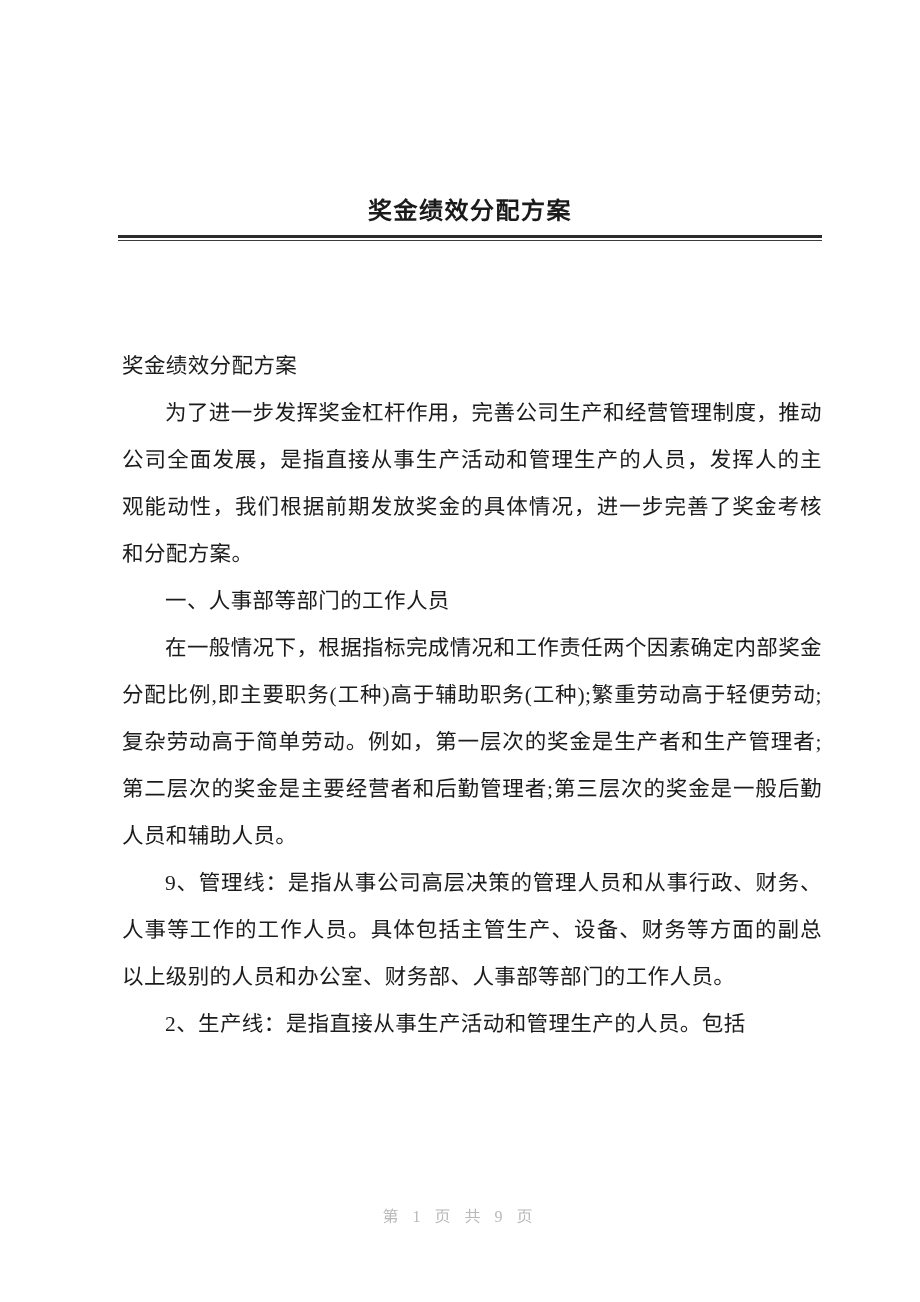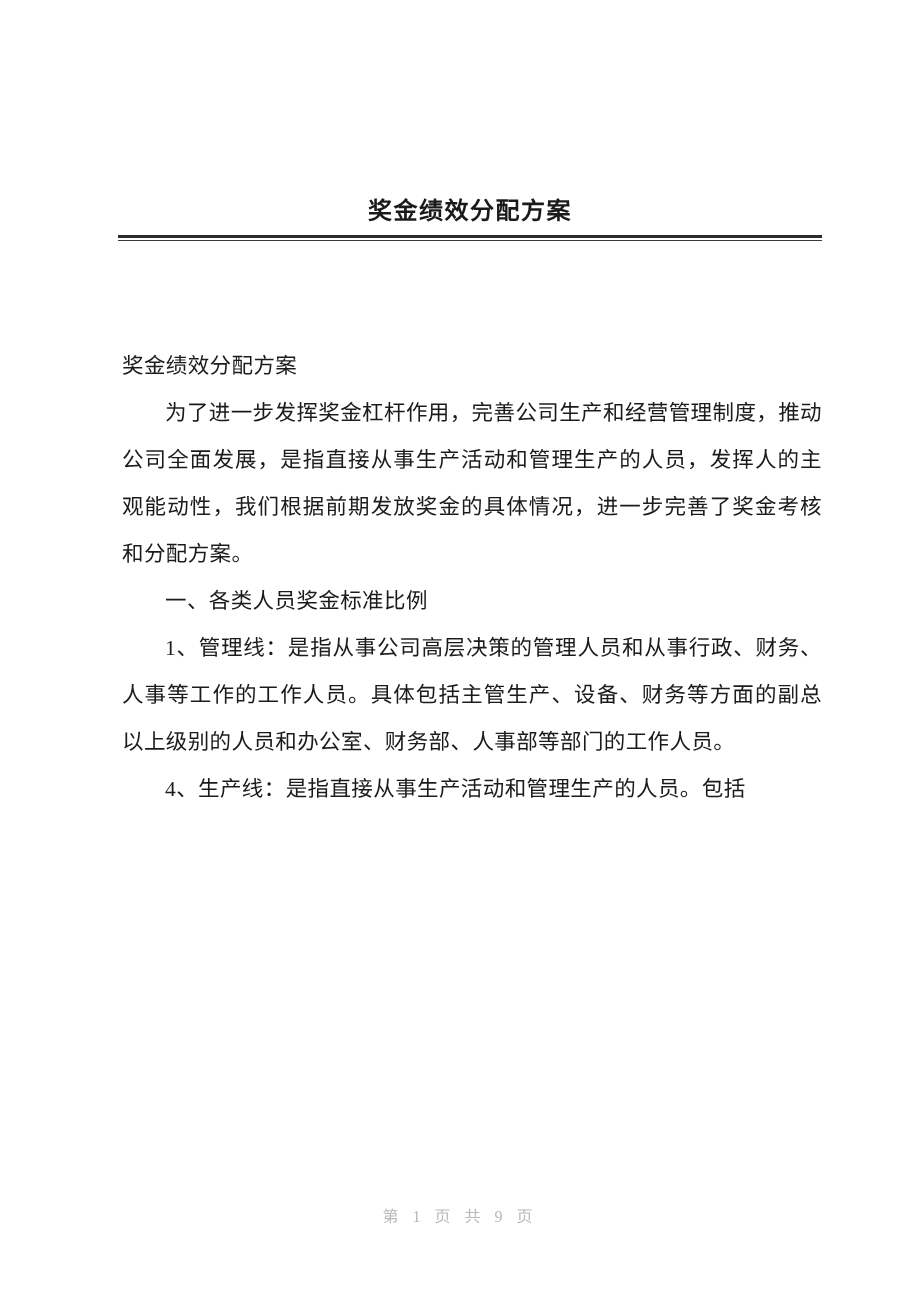--- a/index.html
+++ b/index.html
@@ -104,25 +104,26 @@
     <h1 class="doc-title">奖金绩效分配方案</h1>
     <div class="title-rule"></div>
   </div>
 
   <div class="doc-body">
 
     <p class="p-flush">奖金绩效分配方案</p>
 
     <p class="p-indent">为了进一步发挥奖金杠杆作用，完善公司生产和经营管理制度，推动公司全面发展，是指直接从事生产活动和管理生产的人员，发挥人的主观能动性，我们根据前期发放奖金的具体情况，进一步完善了奖金考核和分配方案。</p>
 
-    <p class="p-indent">一、各类人员奖金标准比例</p>
+    <p class="p-indent">一、人事部等部门的工作人员</p>
+
+    <p class="p-indent">在一般情况下，根据指标完成情况和工作责任两个因素确定内部奖金分配比例,即主要职务(工种)高于辅助职务(工种);繁重劳动高于轻便劳动;复杂劳动高于简单劳动。例如，第一层次的奖金是生产者和生产管理者;第二层次的奖金是主要经营者和后勤管理者;第三层次的奖金是一般后勤人员和辅助人员。</p>
 
 
+    <p class="p-indent">9、管理线：是指从事公司高层决策的管理人员和从事行政、财务、人事等工作的工作人员。具体包括主管生产、设备、财务等方面的副总以上级别的人员和办公室、财务部、人事部等部门的工作人员。</p>
 
-    <p class="p-indent">1、管理线：是指从事公司高层决策的管理人员和从事行政、财务、人事等工作的工作人员。具体包括主管生产、设备、财务等方面的副总以上级别的人员和办公室、财务部、人事部等部门的工作人员。</p>
-
-    <p class="p-indent">4、生产线：是指直接从事生产活动和管理生产的人员。包括</p>
+    <p class="p-indent">2、生产线：是指直接从事生产活动和管理生产的人员。包括</p>
 
   </div>
 
   <div class="page-footer">第 1 页 共 9 页</div>
 
 </div>
 
 </body></html>

